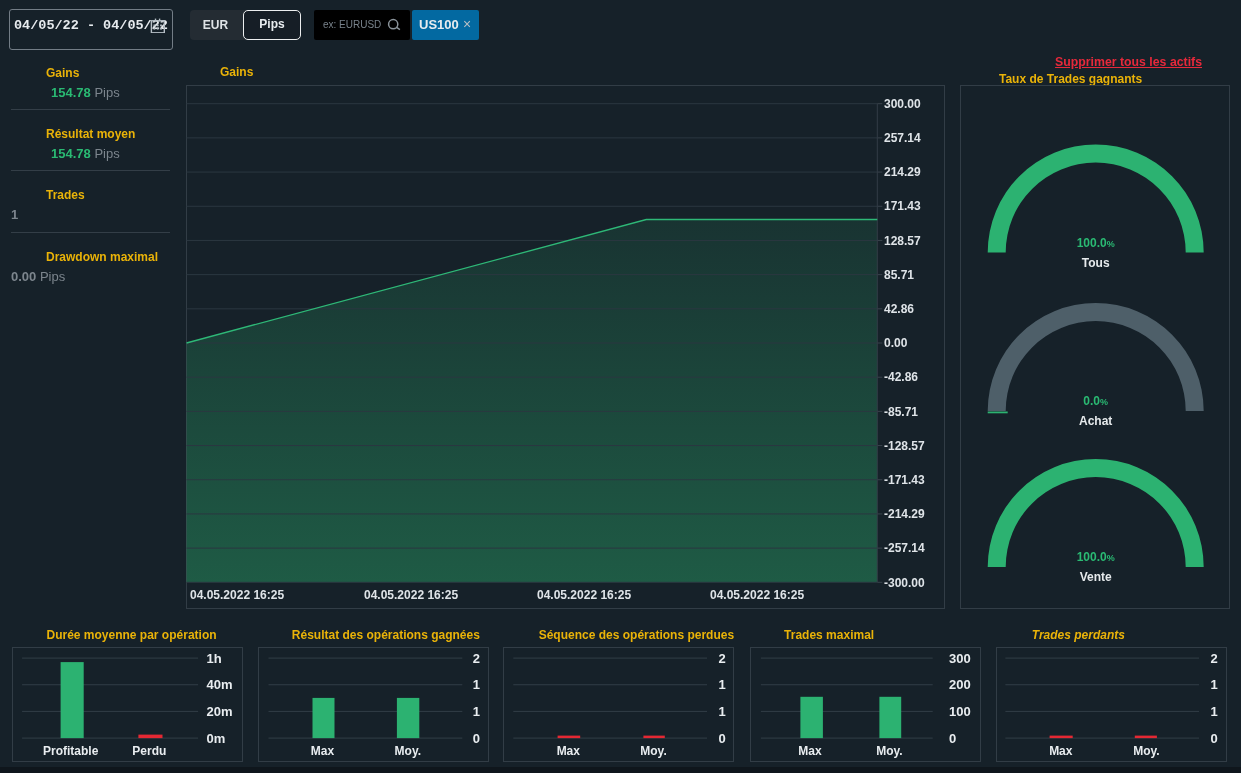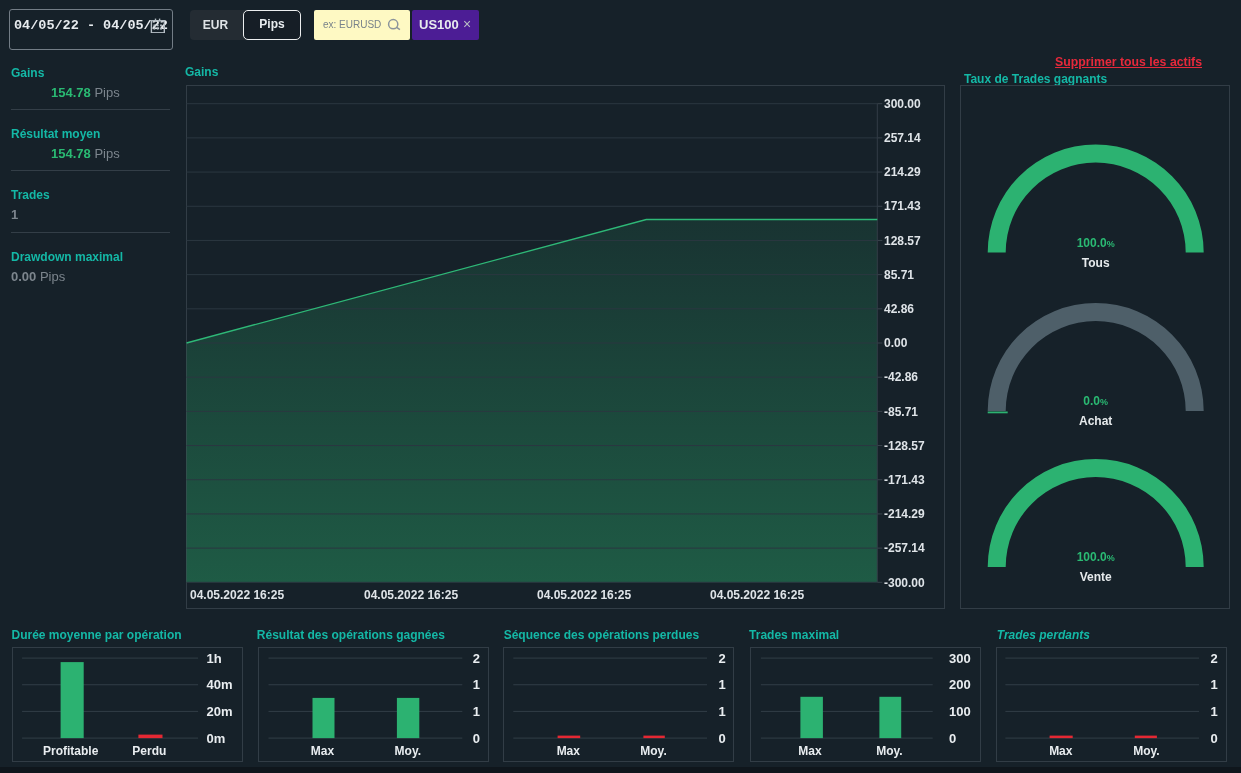--- a/index.html
+++ b/index.html
@@ -1,19 +1,19 @@
 <!DOCTYPE html>
 <html><head>
 <meta charset="utf-8">
 <style>
   * { margin:0; padding:0; box-sizing:border-box; }
   html,body { width:1241px; height:773px; background:#162129; overflow:hidden;
     font-family:"Liberation Sans", sans-serif; }
   .abs { position:absolute; }
-  .ttl { color:#14b8a6; font-size:12px; font-weight:700; }
+  .ttl { color:#eab308; font-size:12px; font-weight:700;margin-left:35px; }
   .gray { color:#7c858d; }
   .green { color:#2aba73;margin-left:40px; }
 </style>
 </head>
 <body>
 
 <div class="abs" style="left:9px; top:9px; width:164px; height:41px; border:1px solid #737d86; border-radius:3px;font-family:Liberation Mono, monospace;">
   <span class="abs" style="left:4px; top:7.5px; color:#e8ecef; font-size:13.5px; font-weight:700;">04/05/22 - 04/05/22</span>
   <svg class="abs" style="left:140px; top:8px;" width="15" height="15" viewBox="0 0 15 15">
     <rect x="1.4" y="2.8" width="12.9" height="12" fill="none" stroke="#b6bfc6" stroke-width="1.4"></rect>
@@ -25,28 +25,28 @@
         <rect x="10.1" y="6.5" width="1.8" height="1.8"></rect>
       <rect x="3.5" y="9.8" width="1.8" height="1.8"></rect>
         <rect x="6.8" y="9.8" width="1.8" height="1.8"></rect>
         <rect x="10.1" y="9.8" width="1.8" height="1.8"></rect>
     </g>
   </svg>
 </div>
 <div class="abs" style="left:190px; top:9.5px; width:111px; height:30px; background:#242c33; border-radius:4px;"></div>
 <div class="abs" style="left:190px; top:9.5px; width:51px; height:30px; line-height:30px; text-align:center; color:#dfe3e6; font-size:12px; font-weight:700;">EUR</div>
 <div class="abs" style="left:243px; top:9.5px; width:58px; height:30px; background:#161e26; border:1.5px solid #eceeef; border-radius:5px; line-height:27px; text-align:center; color:#e8ecef; font-size:12px; font-weight:700;">Pips</div>
-<div class="abs" style="left:314px; top:10px; width:96px; height:30px; background:#fef9c3; border-radius:2px;">
+<div class="abs" style="left:314px; top:10px; width:96px; height:30px; background:#000000; border-radius:2px;">
   <span class="abs" style="left:9px; top:9px; color:#78828b; font-size:10px;">ex: EURUSD</span>
   <svg class="abs" style="left:72px; top:7px;" width="17" height="17" viewBox="0 0 17 17">
     <circle cx="7.2" cy="7.2" r="4.6" fill="none" stroke="#8b949b" stroke-width="1.5"></circle>
     <line x1="10.3" y1="10.2" x2="13.9" y2="12.6" stroke="#8b949b" stroke-width="1.5"></line>
   </svg>
 </div>
-<div class="abs" style="left:412px; top:10px; width:67px; height:30px; background:#4c1d95; border-radius:2px;">
+<div class="abs" style="left:412px; top:10px; width:67px; height:30px; background:#0369a1; border-radius:2px;">
   <span class="abs" style="left:7px; top:7px; color:#e8ecef; font-size:13px; font-weight:700;">US100</span>
   <span class="abs" style="left:51px; top:6px; color:#b9bfc4; font-size:14px; font-weight:400;">×</span>
 </div>
 <div class="abs" style="right:39px; top:15px; color:#e6293b; font-size:12.3px; font-weight:700; text-decoration:underline;margin-top:40px;">Supprimer tous les actifs</div>
 
 <div class="abs ttl" style="left:11px; top:66px;">Gains</div>
 <div class="abs" style="left:11px; top:85px; font-size:13px;"><span class="green" style="font-weight:700;">154.78</span> <span class="gray">Pips</span></div>
 <div class="abs" style="left:11px; top:109px; width:159px; height:1px; background:#333e47;"></div>
 <div class="abs ttl" style="left:11px; top:127px;">Résultat moyen</div>
 <div class="abs" style="left:11px; top:146px; font-size:13px;"><span class="green" style="font-weight:700;">154.78</span> <span class="gray">Pips</span></div>

